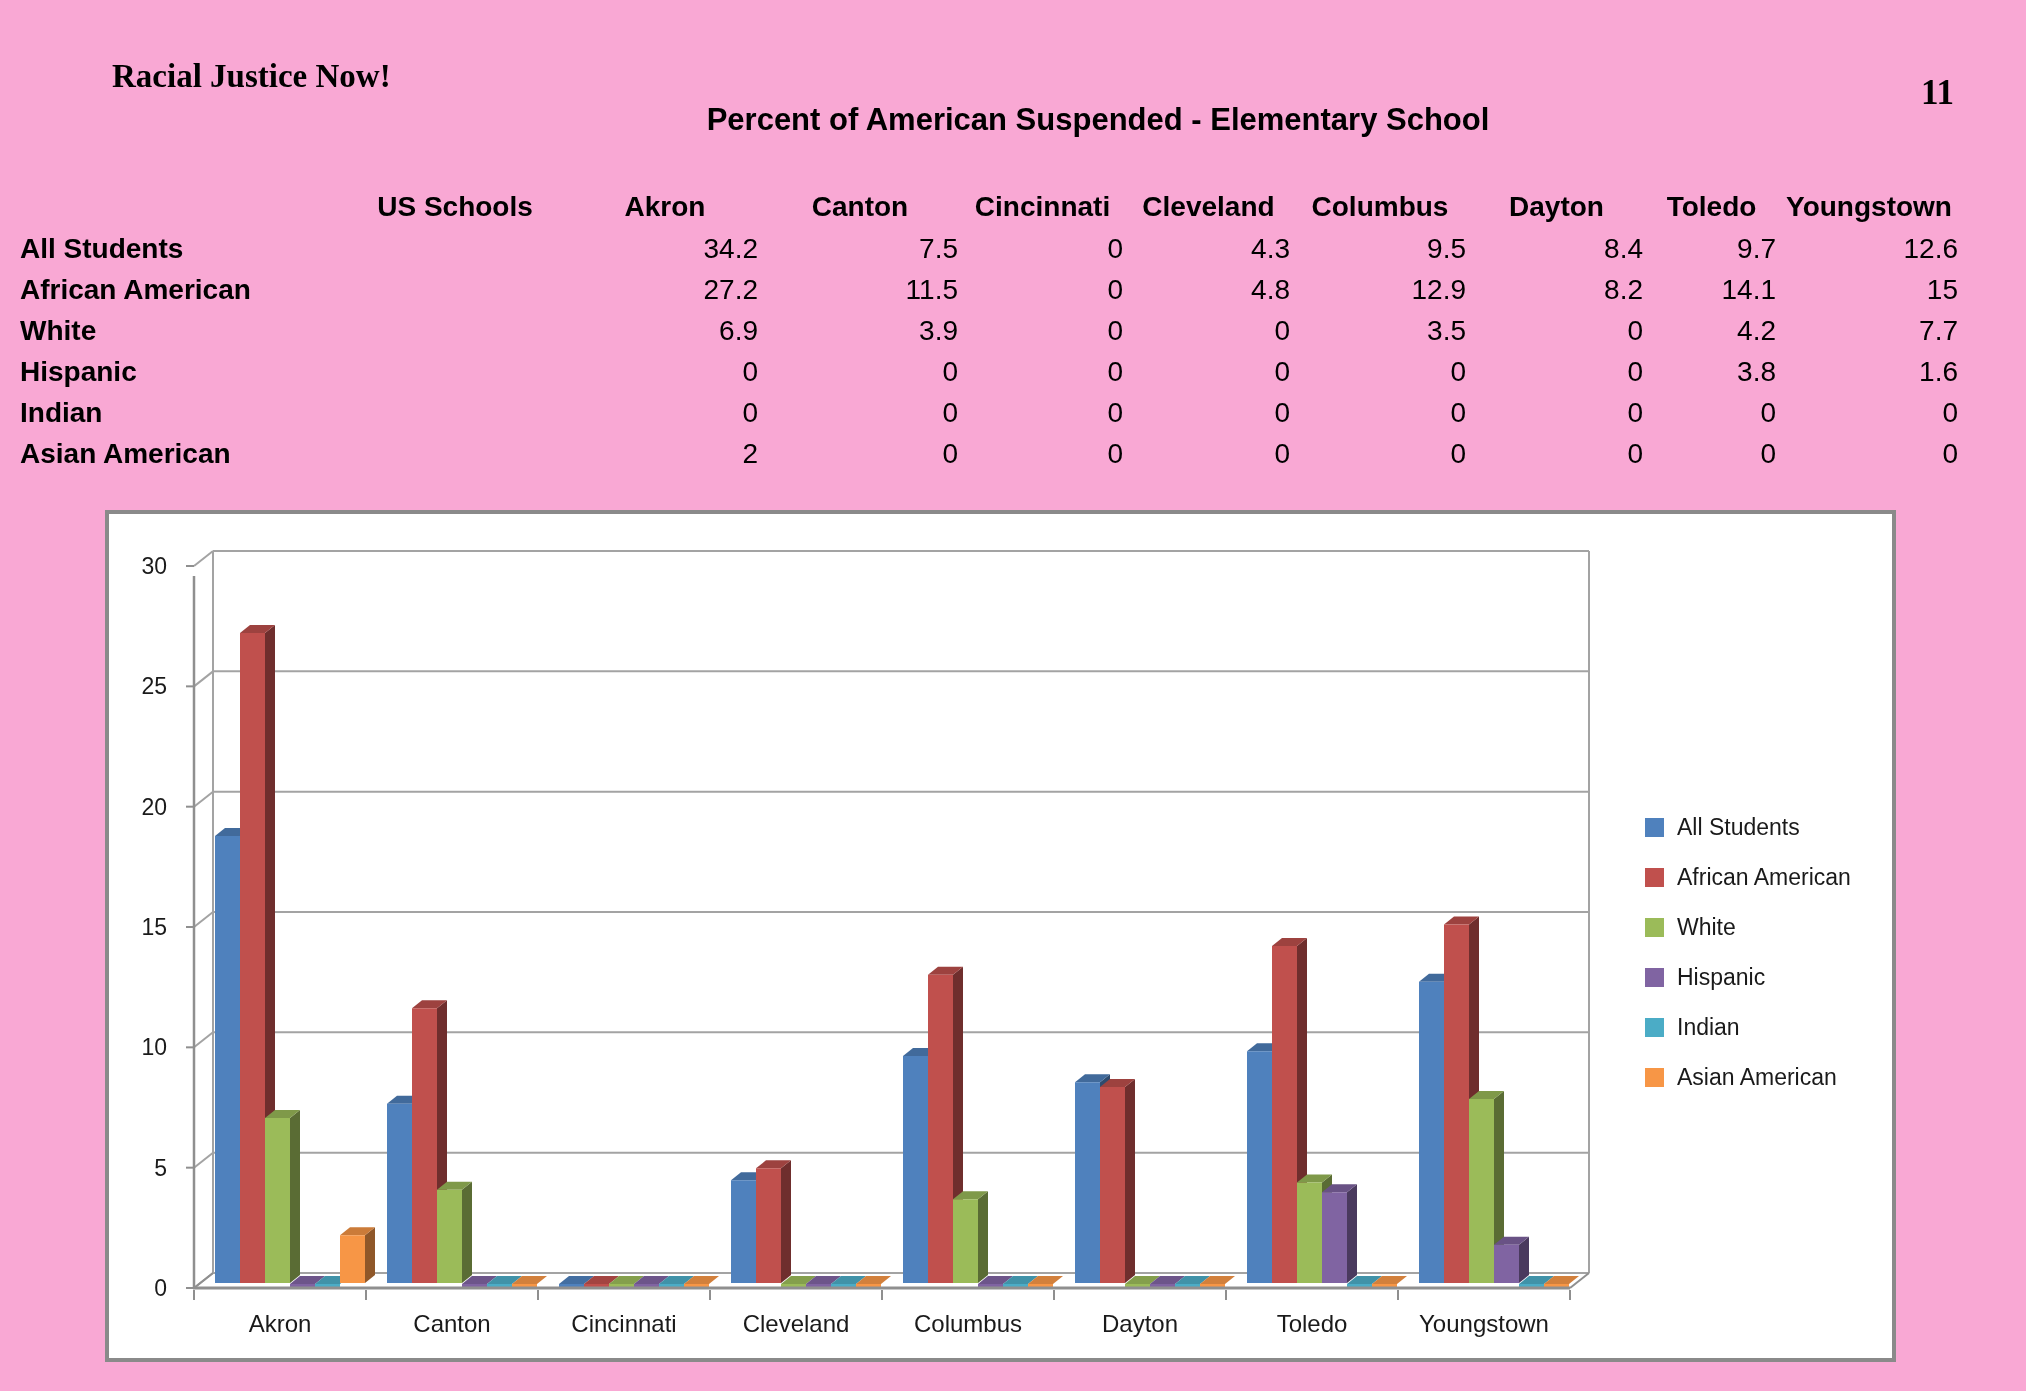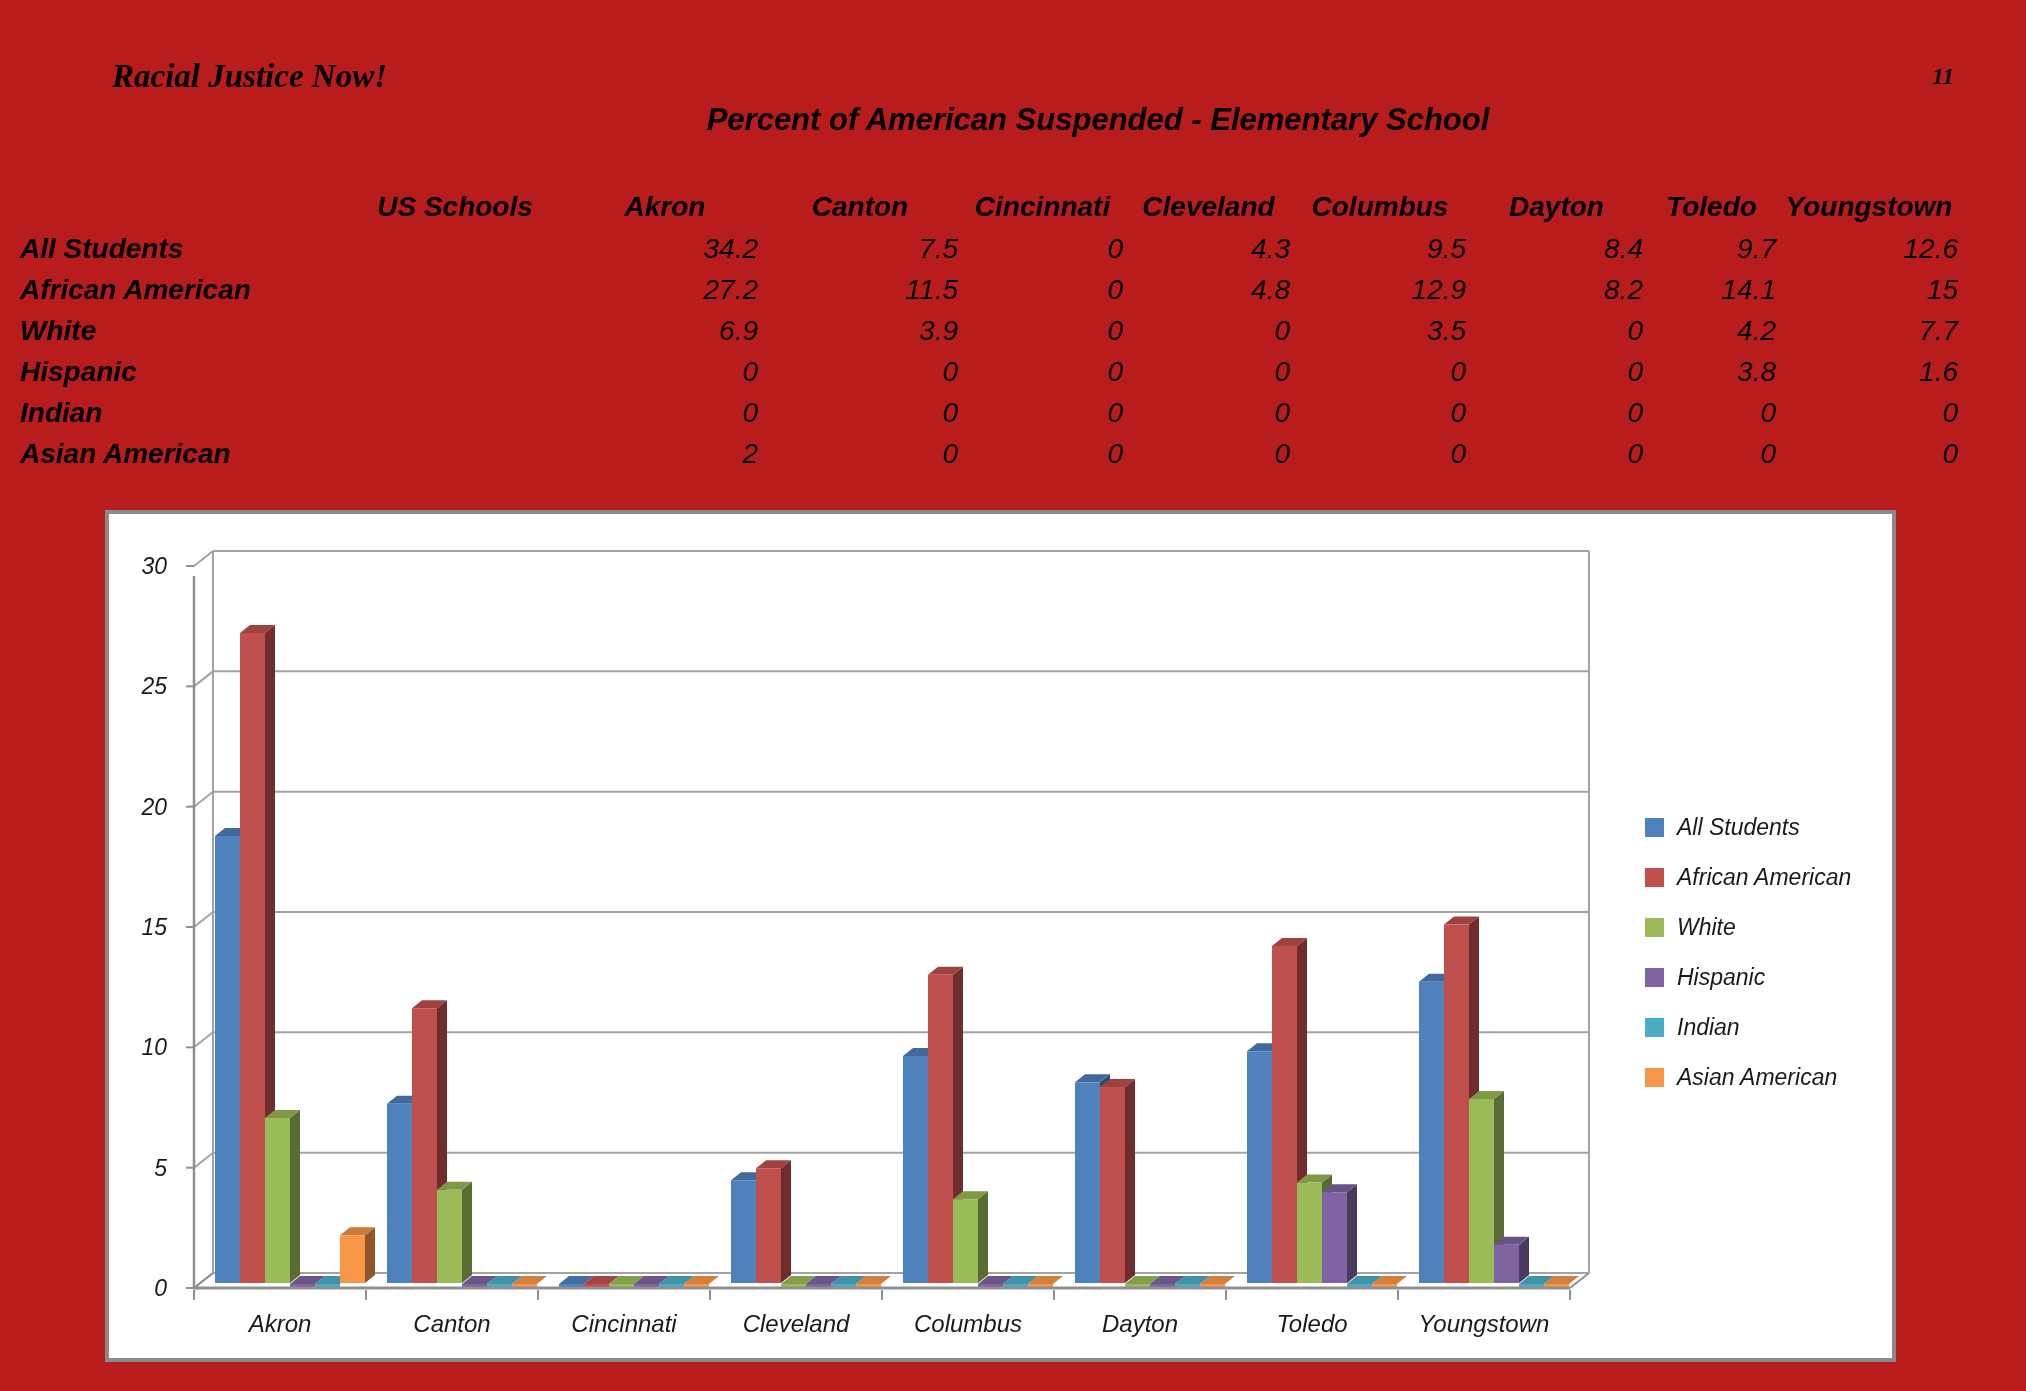--- a/index.html
+++ b/index.html
@@ -1,26 +1,26 @@
 <!DOCTYPE html>
 <html><head>
 <meta charset="utf-8">
 <style>
   html,body{margin:0;padding:0;background:#ffffff;}
   .page{
-    position:relative;width:2026px;height:1391px;background:#b91c1c;
-    font-family:"Liberation Sans",sans-serif;color:#000;overflow:hidden;font-style:italic;
+    position:relative;width:2026px;height:1391px;background:#f9a8d4;
+    font-family:"Liberation Sans",sans-serif;color:#000;overflow:hidden;
   }
   .doc-header{
     position:absolute;left:112px;top:58px;
     font-family:"Liberation Serif",serif;font-weight:bold;font-size:33px;color:#000;
   }
   .page-num{
-    position:absolute;right:72px;top:64px;
-    font-family:"Liberation Serif",serif;font-weight:bold;font-size:23px;color:#000;
+    position:absolute;right:72px;top:73px;
+    font-family:"Liberation Serif",serif;font-weight:bold;font-size:35px;color:#000;
   }
   .chart-title{
     position:absolute;left:170px;right:0;top:102px;text-align:center;
     font-weight:bold;font-size:31px;color:#000;
   }
   table.data{
     position:absolute;left:20px;top:186px;width:1940px;
     border-collapse:collapse;table-layout:fixed;font-size:28px;
   }
   table.data th, table.data td{

